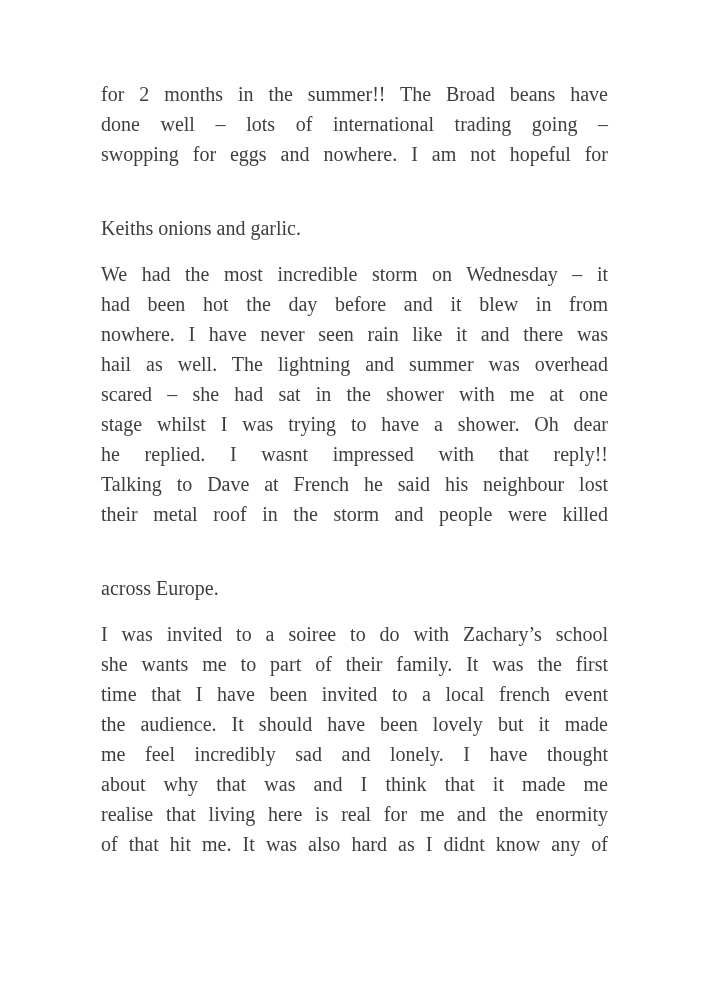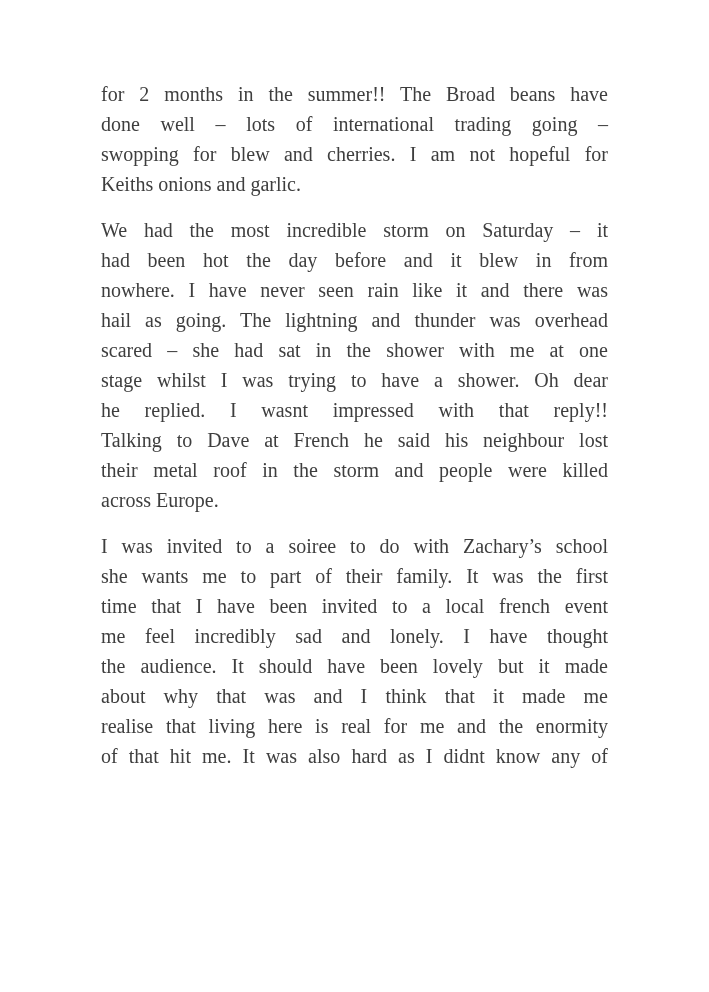--- a/index.html
+++ b/index.html
@@ -27,20 +27,21 @@
   .paragraph {
     margin: 0 0 16px 0;
   }
   .line {
     text-align: justify;
     text-align-last: justify;
     white-space: normal;
   }
   .line.last {
     text-align-last: left;
+    margin-top: 44px;
   }
   .page-number {
     position: absolute;
     left: 0;
     right: 0;
     top: 937px;
     text-align: left;
     font-size: 12px;
     line-height: 14px;
     color: #0369a1;
@@ -48,40 +49,40 @@
   }
 </style>
 </head>
 <body>
 
 <div class="page">
   <div class="text-block" id="text-block">
       <div class="paragraph">
         <div class="line">for 2 months in the summer!! The Broad beans have</div>
         <div class="line">done well – lots of international trading going –</div>
-        <div class="line">swopping for blew and cherries. I am not hopeful for</div>
+        <div class="line">swopping for eggs and nowhere. I am not hopeful for</div>
         <div class="line last">Keiths onions and garlic.</div>
       </div>
       <div class="paragraph">
-        <div class="line">We had the most incredible storm on Saturday – it</div>
+        <div class="line">We had the most incredible storm on Wednesday – it</div>
         <div class="line">had been hot the day before and it blew in from</div>
         <div class="line">nowhere. I have never seen rain like it and there was</div>
-        <div class="line">hail as going. The lightning and thunder was overhead</div>
+        <div class="line">hail as well. The lightning and summer was overhead</div>
         <div class="line">scared – she had sat in the shower with me at one</div>
         <div class="line">stage whilst I was trying to have a shower. Oh dear</div>
         <div class="line">he replied. I wasnt impressed with that reply!!</div>
         <div class="line">Talking to Dave at French he said his neighbour lost</div>
         <div class="line">their metal roof in the storm and people were killed</div>
         <div class="line last">across Europe.</div>
       </div>
       <div class="paragraph">
         <div class="line">I was invited to a soiree to do with Zachary’s school</div>
         <div class="line">she wants me to part of their family. It was the first</div>
         <div class="line">time that I have been invited to a local  french event</div>
+        <div class="line">the audience. It should have been lovely but it made</div>
         <div class="line">me feel incredibly sad and lonely. I have thought</div>
-        <div class="line">the audience. It should have been lovely but it made</div>
         <div class="line">about why that was and I think that it made me</div>
         <div class="line">realise that living here is real for me and the enormity</div>
         <div class="line">of that hit me. It was also hard as I didnt know any of</div>
       </div>
     </div>
   <div class="page-number">275</div>
 </div>
 
 </body></html>

